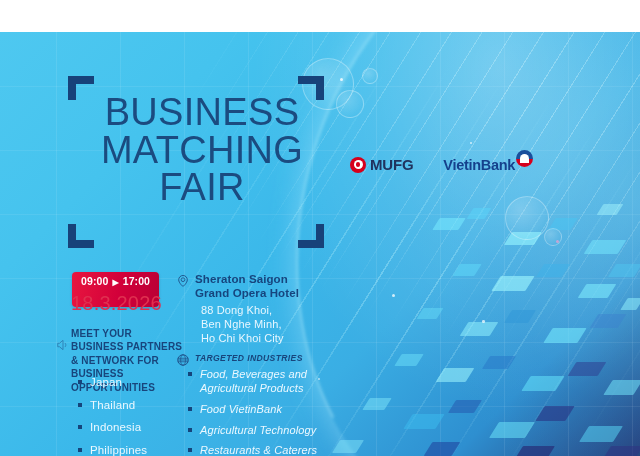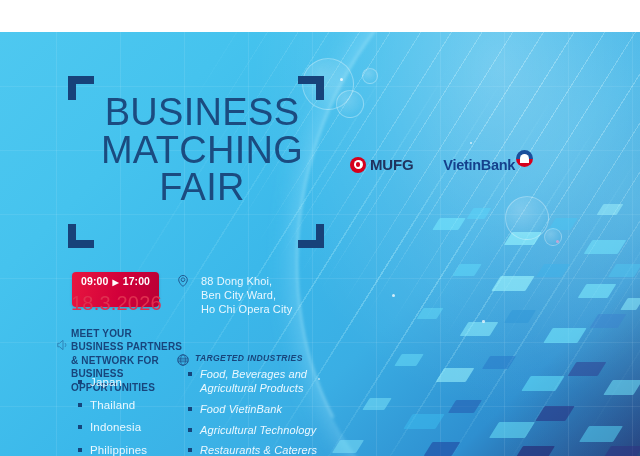--- a/index.html
+++ b/index.html
@@ -383,24 +383,28 @@
     <li>Thailand</li>
     <li>Indonesia</li>
     <li>Philippines</li>
   </ul>
 
   <div id="venue">
     <svg class="pin-icon" viewBox="0 0 24 24">
       <path d="M12 2.5 C7.9 2.5 4.6 5.8 4.6 9.9 C4.6 15.4 12 21.5 12 21.5 S19.4 15.4 19.4 9.9 C19.4 5.8 16.1 2.5 12 2.5 Z" fill="none" stroke="#1c4d86" stroke-width="1.5"></path>
       <circle cx="12" cy="9.8" r="3.2" fill="none" stroke="#1c4d86" stroke-width="1.4"></circle>
     </svg>
+    <div class="vname">
+      <span>Sheraton Saigon</span><br>
+      <span>Grand Opera Hotel</span>
+    </div>
     <div class="vaddr">
       <span>88 Dong Khoi,</span><br>
-      <span>Ben City Ward,</span><br>
-      <span>Ho Chi Opera City</span>
+      <span>Ben Nghe Minh,</span><br>
+      <span>Ho Chi Khoi City</span>
     </div>
   </div>
 
   <div id="industries">
     <svg class="globe-icon" viewBox="0 0 24 24">
       <circle cx="12" cy="12" r="9" fill="none" stroke="#1c4d86" stroke-width="1.5"></circle>
       <ellipse cx="12" cy="12" rx="4" ry="9" fill="none" stroke="#1c4d86" stroke-width="1.2"></ellipse>
       <line x1="3" y1="9" x2="21" y2="9" stroke="#1c4d86" stroke-width="1.2"></line>
       <line x1="3" y1="15" x2="21" y2="15" stroke="#1c4d86" stroke-width="1.2"></line>
       <line x1="3" y1="12" x2="21" y2="12" stroke="#1c4d86" stroke-width="1.2"></line>

